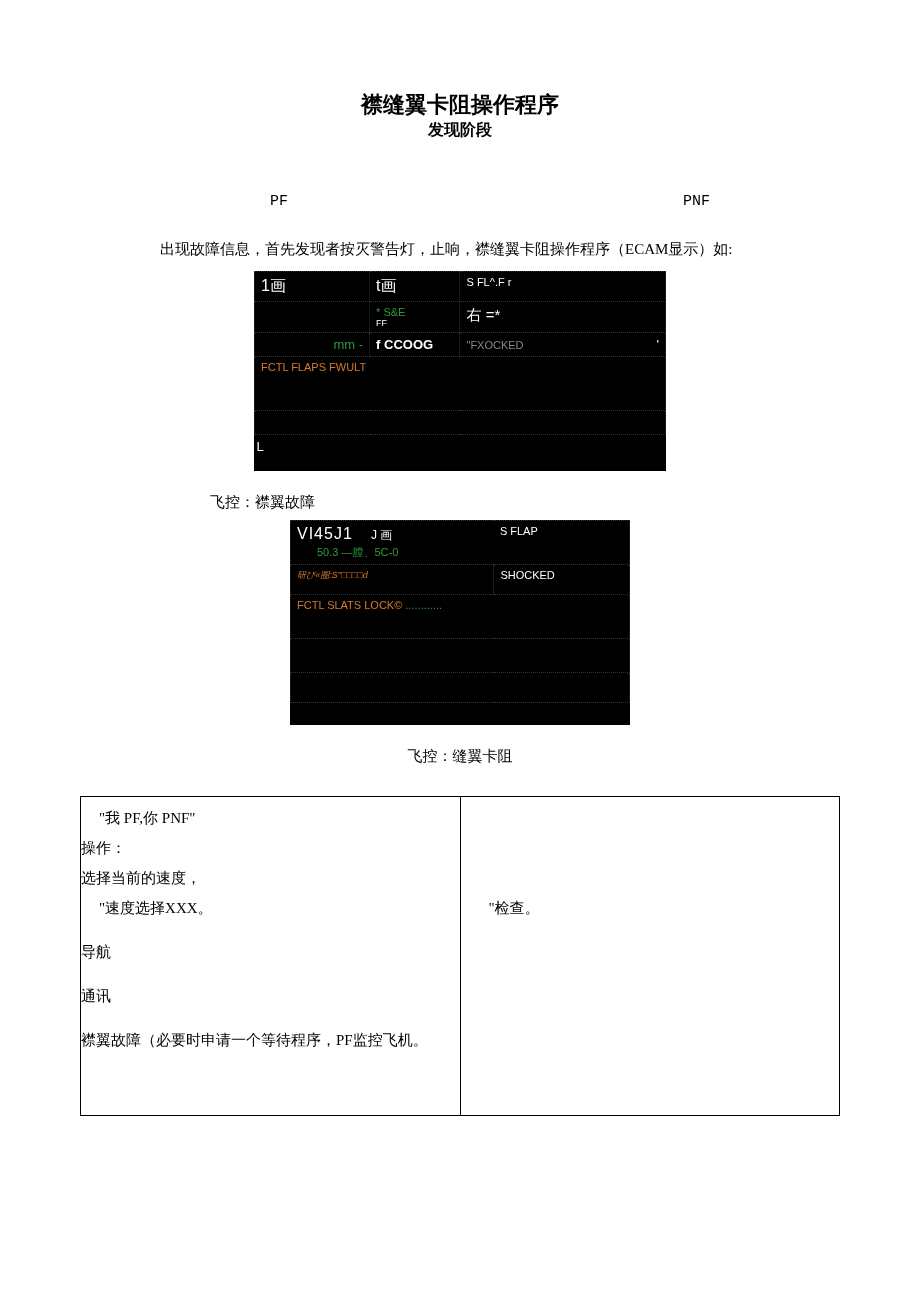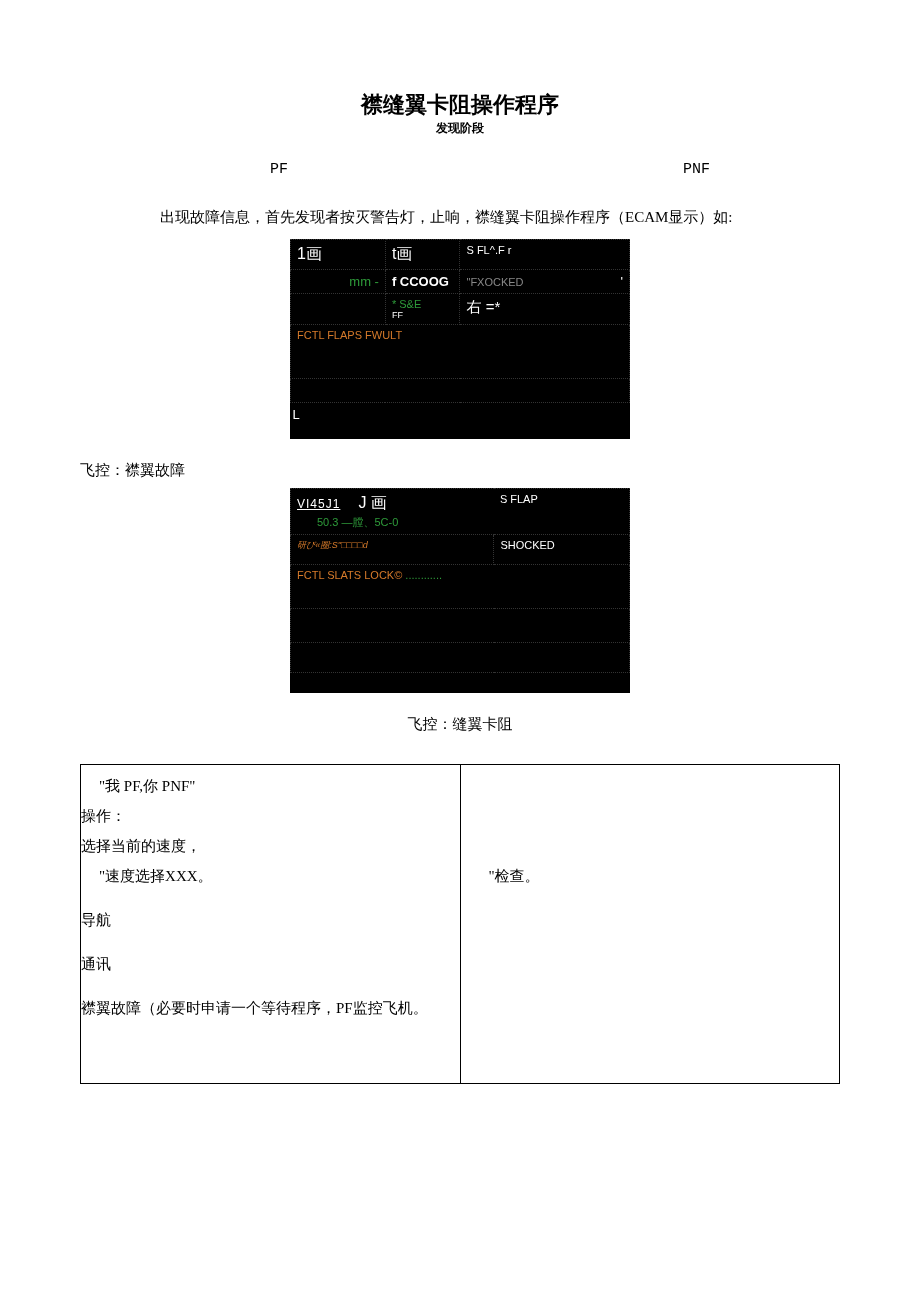--- a/index.html
+++ b/index.html
@@ -17,22 +17,22 @@
     }
     .title {
       text-align: center;
       font-weight: bold;
       font-size: 22px;
       font-family: "SimHei", "黑体", sans-serif;
     }
     .subtitle {
       text-align: center;
       font-weight: bold;
-      font-size: 12px;
-      margin-bottom: 24px;
+      font-size: 16px;
+      margin-bottom: 52px;
       font-family: Liberation Sans, sans-serif;
     }
     .roles {
       display: flex;
       justify-content: space-between;
       padding: 0 130px 0 190px;
       font-family: "Courier New", monospace;
       font-size: 15px;
       margin-bottom: 28px;
     }
@@ -48,21 +48,21 @@
     .ecam {
       display: inline-block;
       background: #000;
       color: #fff;
       font-family: Arial, sans-serif;
       font-size: 13px;
       text-align: left;
       vertical-align: top;
     }
     .ecam1 {
-      width: 340px;
+      width: 412px;
       height: 200px;
     }
     .ecam2 {
       width: 340px;
       height: 205px;
     }
     .ecam table {
       border-collapse: collapse;
       width: 100%;
     }
@@ -75,20 +75,21 @@
     .no-border td {
       border: none;
     }
     .green { color: #2e9b3a; }
     .orange { color: #d67a2a; }
     .white { color: #fff; }
     .gray { color: #888; }
     .small { font-size: 11px; }
     .tiny { font-size: 9px; }
     .caption-left {
+      margin-left: 130px;
       margin-bottom: 8px;
     }
     .caption-center {
       text-align: center;
       margin-top: 22px;
       margin-bottom: 30px;
     }
     .proc-table {
       border-collapse: collapse;
       width: 100%;
@@ -128,34 +129,34 @@
 <div class="ecam-wrapper">
   <div class="ecam ecam1">
     <table>
       <tbody>
           <tr>
         <td class="white" style="width:28%;font-size:16px;">1画</td>
         <td class="white" style="width:22%;font-size:16px;">t画</td>
         <td class="white small" style="width:50%;">S FL^.F r</td>
       </tr>
       <tr>
+        <td></td>
+        <td class="white tiny" style="vertical-align:bottom;">
+          <span class="green small">* S&amp;E</span><br>
+          <span>FF</span>
+        </td>
+        <td class="white" style="font-size:15px;">右 =*</td>
+      </tr>
+      <tr>
         <td class="green" style="text-align:right;">mm -</td>
         <td class="white" style="font-weight:bold;">f CCOOG</td>
         <td>
           <span class="gray small">"FXOCKED</span>
           <span class="white" style="float:right;">'</span>
         </td>
-      </tr>
-      <tr>
-        <td></td>
-        <td class="white tiny" style="vertical-align:bottom;">
-          <span class="green small">* S&amp;E</span><br>
-          <span>FF</span>
-        </td>
-        <td class="white" style="font-size:15px;">右 =*</td>
       </tr>
       <tr>
         <td colspan="3" class="orange small" style="height:54px;">FCTL FLAPS FWULT</td>
       </tr>
       <tr>
         <td colspan="3" style="height:24px;"></td>
       </tr>
       <tr class="no-border">
         <td colspan="3" class="white" style="height:20px;padding-left:2px;">L</td>
       </tr>
@@ -165,23 +166,23 @@
 </div>
 
 <div class="caption-left">飞控：襟翼故障</div>
 
 <div class="ecam-wrapper">
   <div class="ecam ecam2">
     <table>
       <tbody>
           <tr>
         <td style="width:60%;border-right:none;">
-          <span class="white" style="font-size:12px;letter-spacing:1px;text-decoration:underline;">VI45J1</span>
+          <span class="white" style="font-size:16px;letter-spacing:1px;">VI45J1</span>
           &nbsp;&nbsp;&nbsp;
-          <span class="white" style="font-size:16px;">J 画</span>
+          <span class="white" style="font-size:12px;">J 画</span>
           <br>
           <span class="green small" style="padding-left:20px;">50.3 —膛、5C-0</span>
         </td>
         <td class="white small" style="width:40%;border-left:none;">S FLAP</td>
       </tr>
       <tr>
         <td class="orange tiny" style="height:30px;">
           <span style="font-style:italic;">研び«圈:S"□□□□d</span>
         </td>
         <td class="white small">SHOCKED</td>

